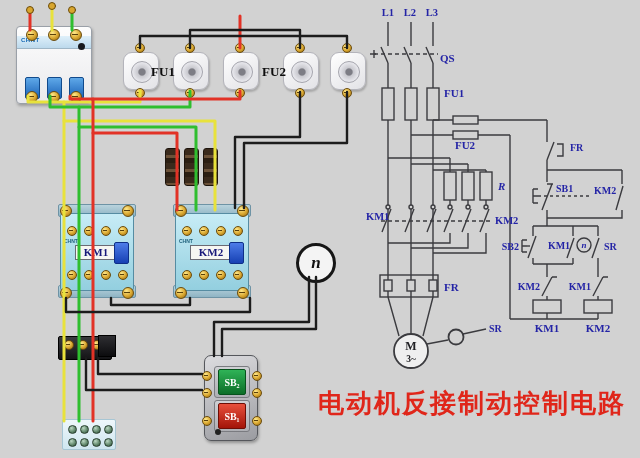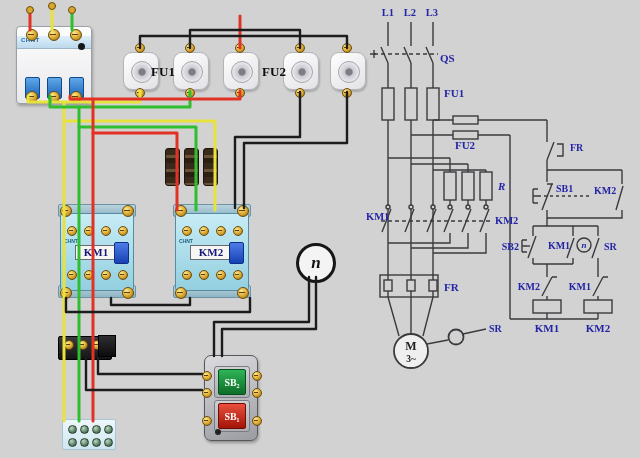--- a/index.html
+++ b/index.html
@@ -191,20 +191,21 @@
     </div>
     <span class="term sm" style="left:-3px;top:15px;"></span>
     <span class="term sm" style="left:-3px;top:32px;"></span>
     <span class="term sm" style="left:-3px;top:60px;"></span>
     <span class="term sm" style="left:47px;top:15px;"></span>
     <span class="term sm" style="left:47px;top:32px;"></span>
     <span class="term sm" style="left:47px;top:60px;"></span>
     <span class="stdot"></span>
   </div>
 
+  <div class="abs title" style="color:#e0261a;">电动机反接制动控制电路</div>
 
   <svg class="overlay" width="640" height="458" viewBox="0 0 640 458">
 
     <g fill="none" stroke-linejoin="round" stroke-linecap="round">
 
       <polyline points="30,8 30,30" stroke="#e23226" stroke-width="3"></polyline>
       <polyline points="52,4 52,30" stroke="#e8e23c" stroke-width="3"></polyline>
       <polyline points="72,8 72,30" stroke="#2fbe2f" stroke-width="3"></polyline>
 
       <polyline points="28,96 28,102 64,102 64,421" stroke="#e8e23c" stroke-width="3"></polyline>

